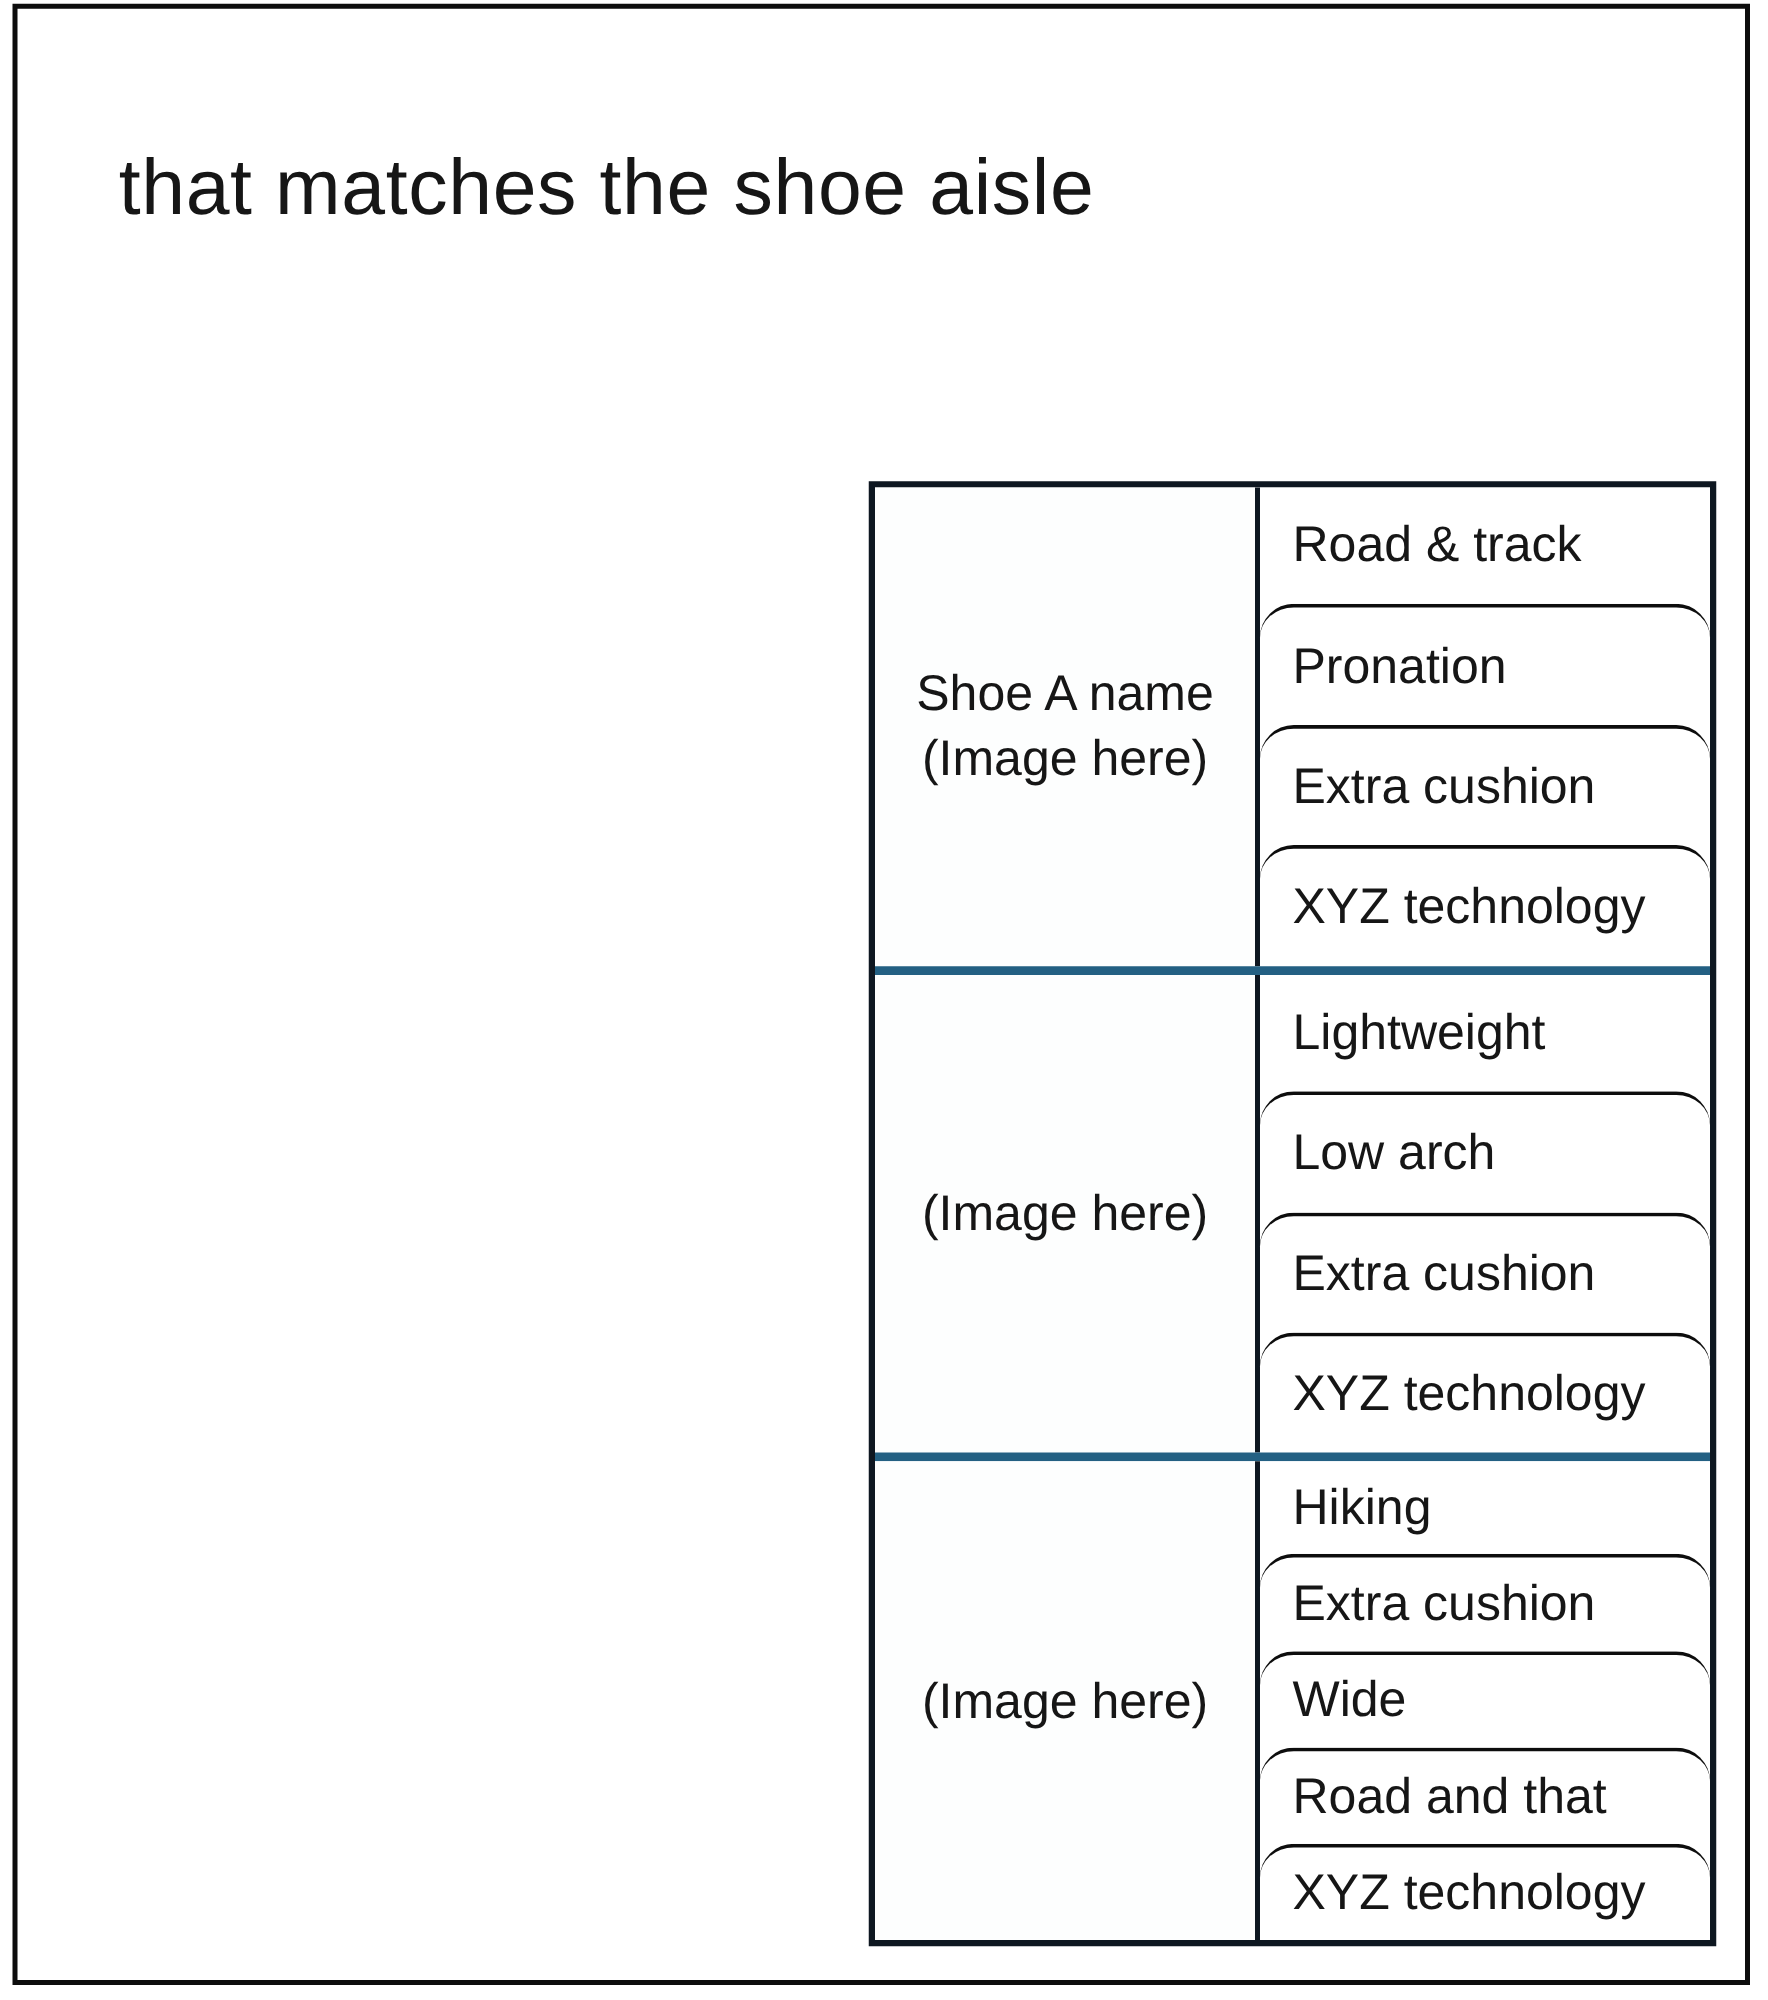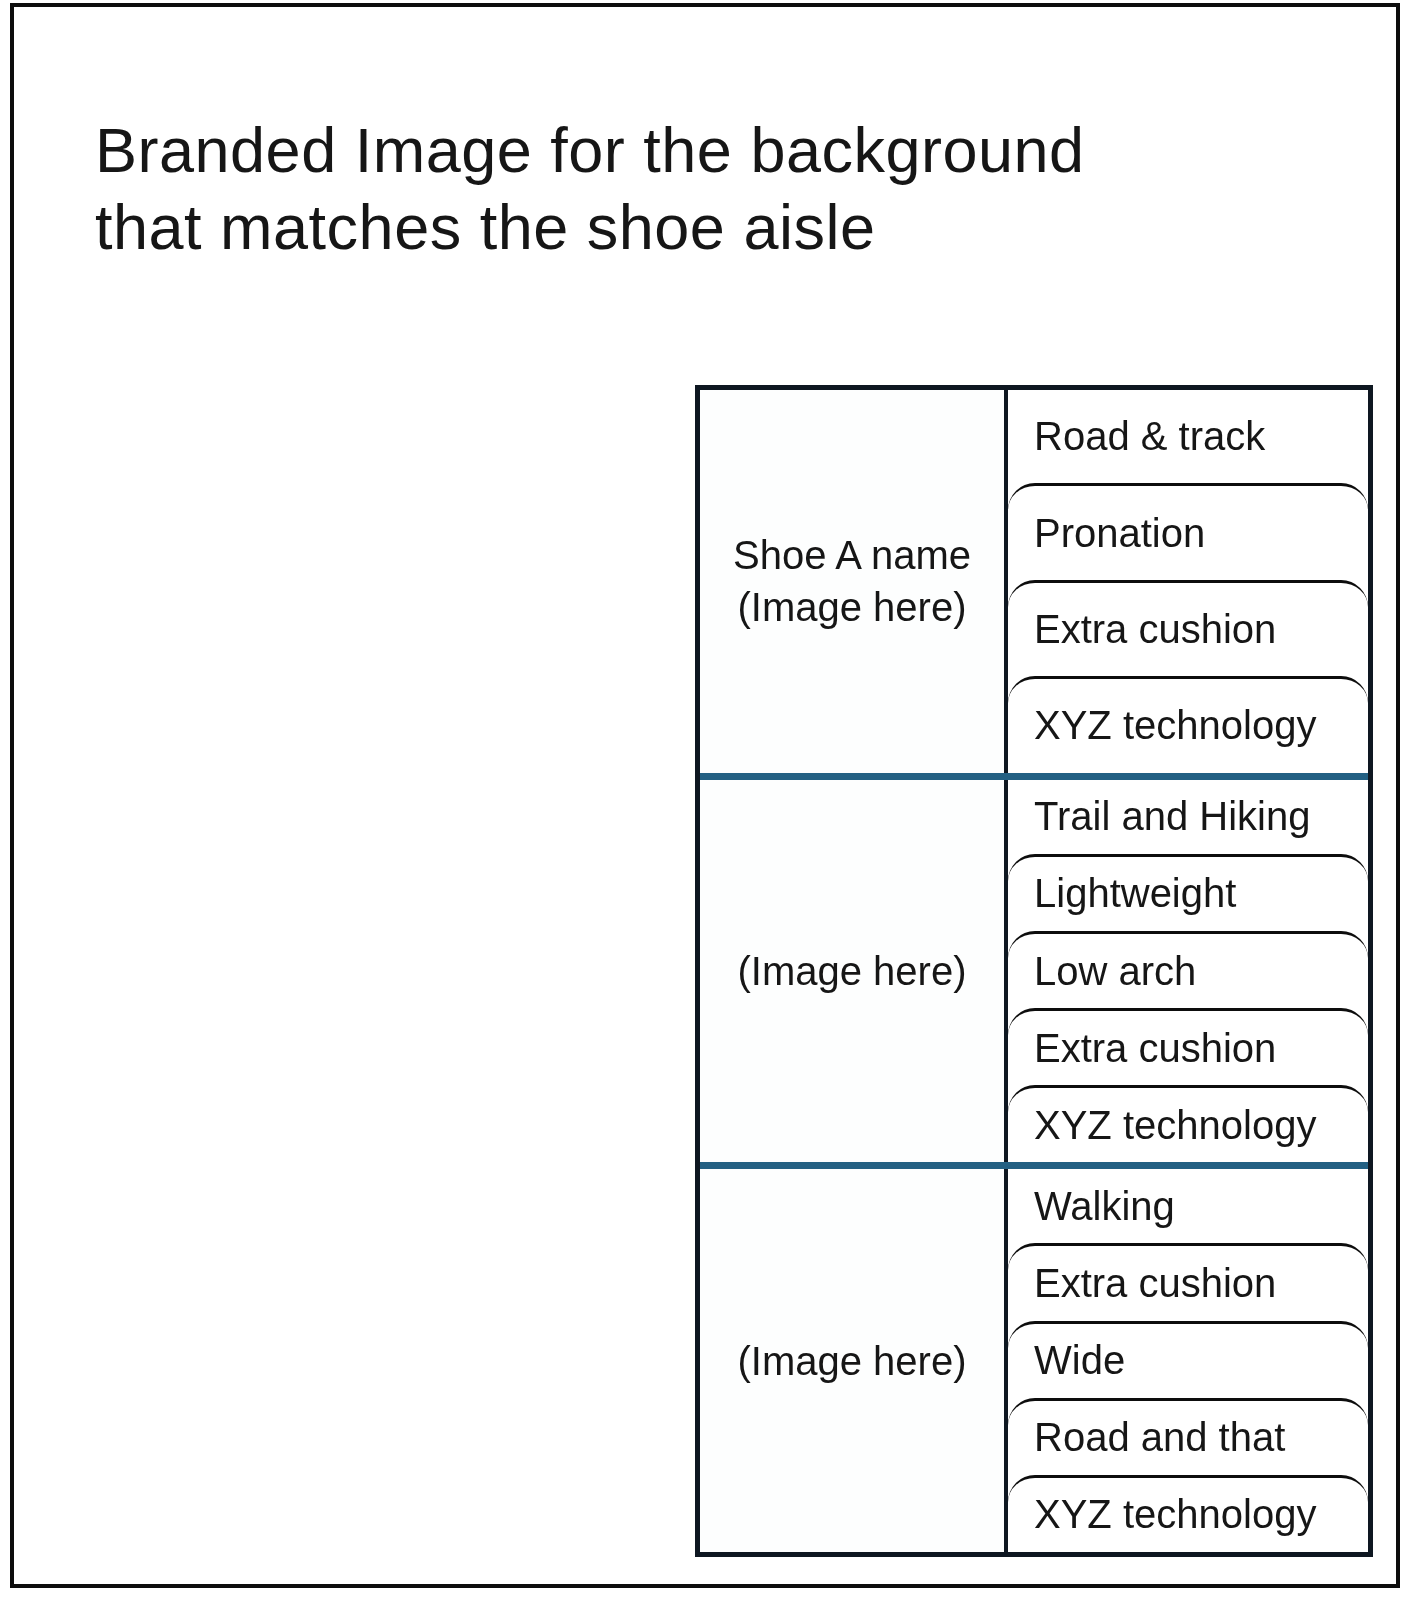--- a/index.html
+++ b/index.html
@@ -96,21 +96,20 @@
   }
 </style>
 </head>
 <body>
 
 <div class="canvas" style="--text: #161616; --frame: #0d0d0d; --border: #0e1721; --teal: #236083;">
 
   <div class="frame"></div>
 
   <div class="page-title">
-    <div>Branded Image for the background</div>
     <div>that matches the shoe aisle</div>
   </div>
 
   <div class="shoe-table">
 
     <section class="shoe-section">
       <div class="name-cell">
         <div>Shoe A name</div>
         <div>(Image here)</div>
       </div>
@@ -122,36 +121,35 @@
       </div>
     </section>
 
     <div class="section-divider"></div>
 
     <section class="shoe-section">
       <div class="name-cell">
         <div>(Image here)</div>
       </div>
       <div class="features">
-        <div class="feature-cell">Trail and Hiking</div>
         <div class="feature-cell">Lightweight</div>
         <div class="feature-cell">Low arch</div>
         <div class="feature-cell">Extra cushion</div>
         <div class="feature-cell">XYZ technology</div>
       </div>
     </section>
 
     <div class="section-divider"></div>
 
     <section class="shoe-section">
       <div class="name-cell">
         <div>(Image here)</div>
       </div>
       <div class="features">
-        <div class="feature-cell">Walking</div>
+        <div class="feature-cell">Hiking</div>
         <div class="feature-cell">Extra cushion</div>
         <div class="feature-cell">Wide</div>
         <div class="feature-cell">Road and that</div>
         <div class="feature-cell">XYZ technology</div>
       </div>
     </section>
 
   </div>
 </div>
 

